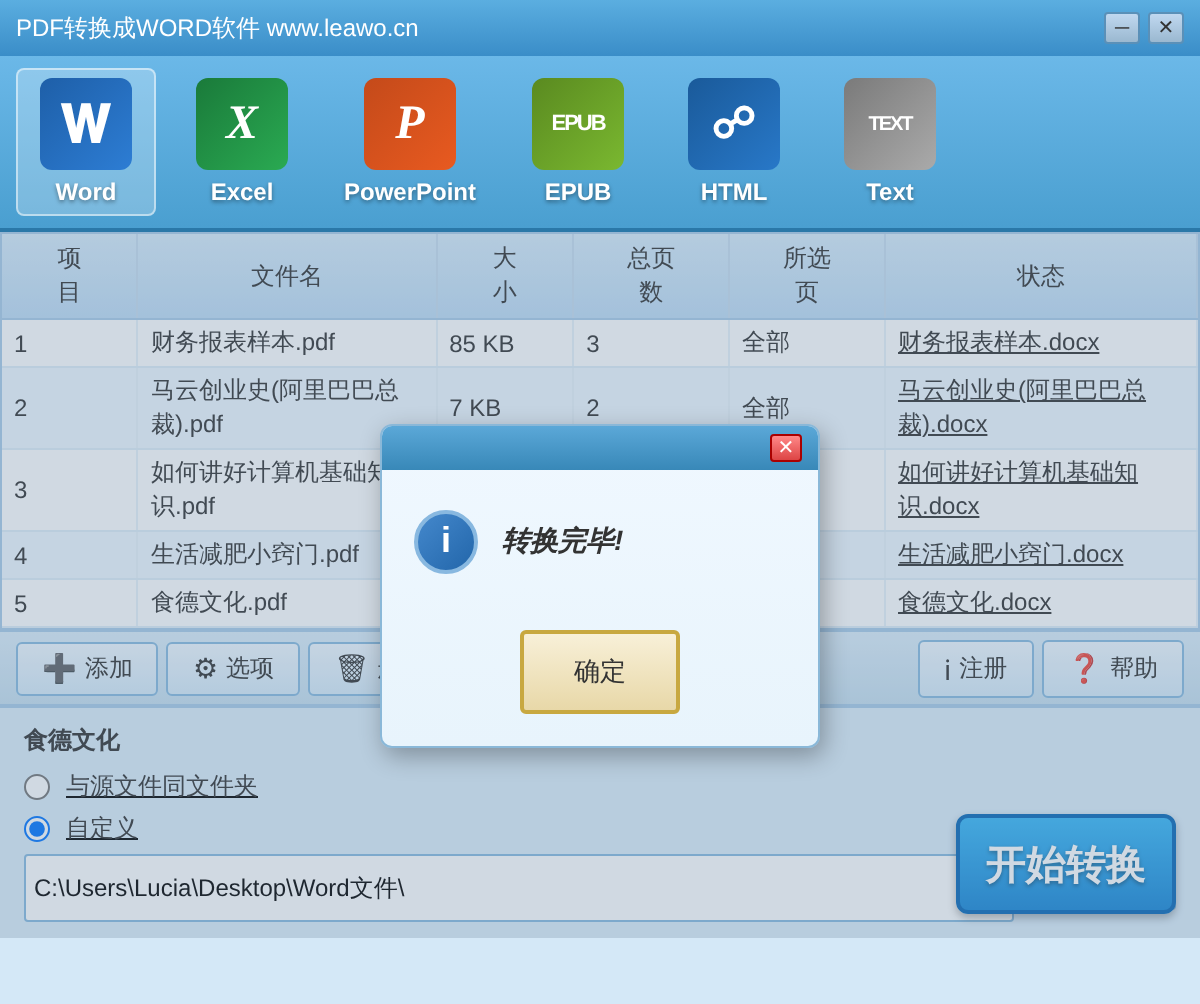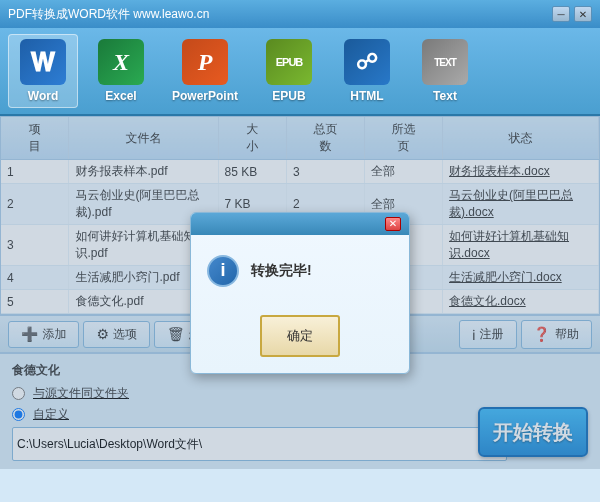--- a/index.html
+++ b/index.html
@@ -308,20 +308,21 @@
       justify-content: center;
       font-size: 18px;
       font-weight: bold;
       flex-shrink: 0;
       border: 2px solid #88b8e0;
     }
     .modal-text {
       font-size: 14px;
       color: #333;
       font-weight: bold;
+      font-style: italic;
     }
     .modal-footer {
       padding: 8px 16px 16px;
       display: flex;
       justify-content: center;
     }
     .modal-ok-btn {
       width: 80px;
       height: 42px;
       background: linear-gradient(to bottom, #f8f0d8, #e8d8a8);

